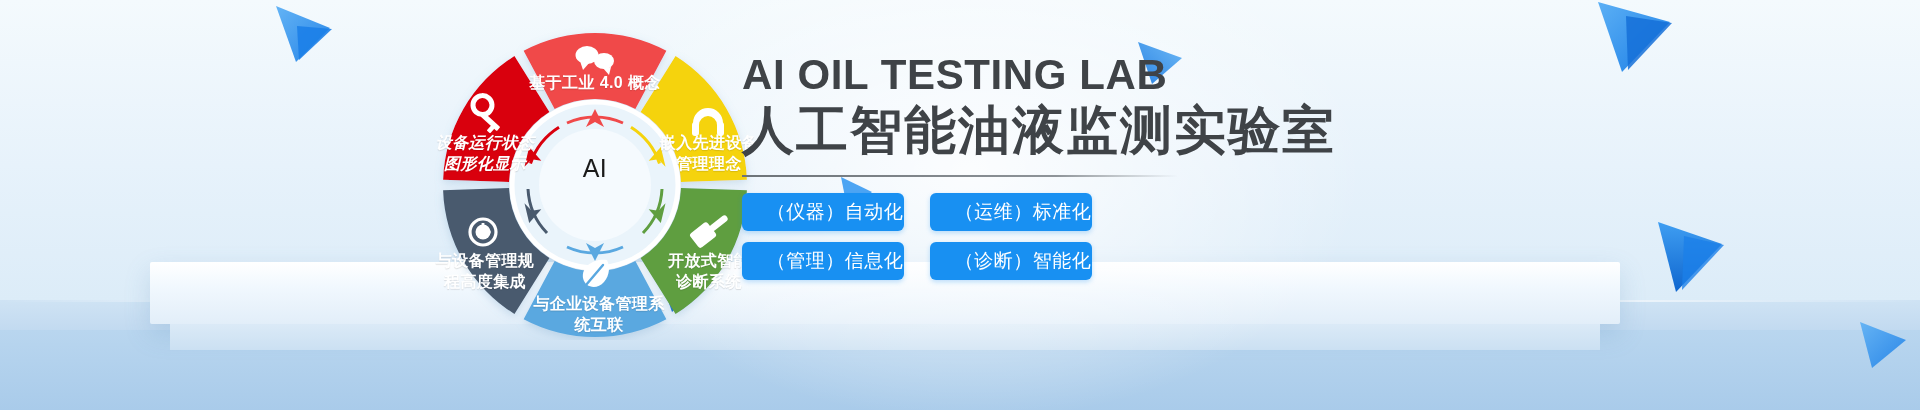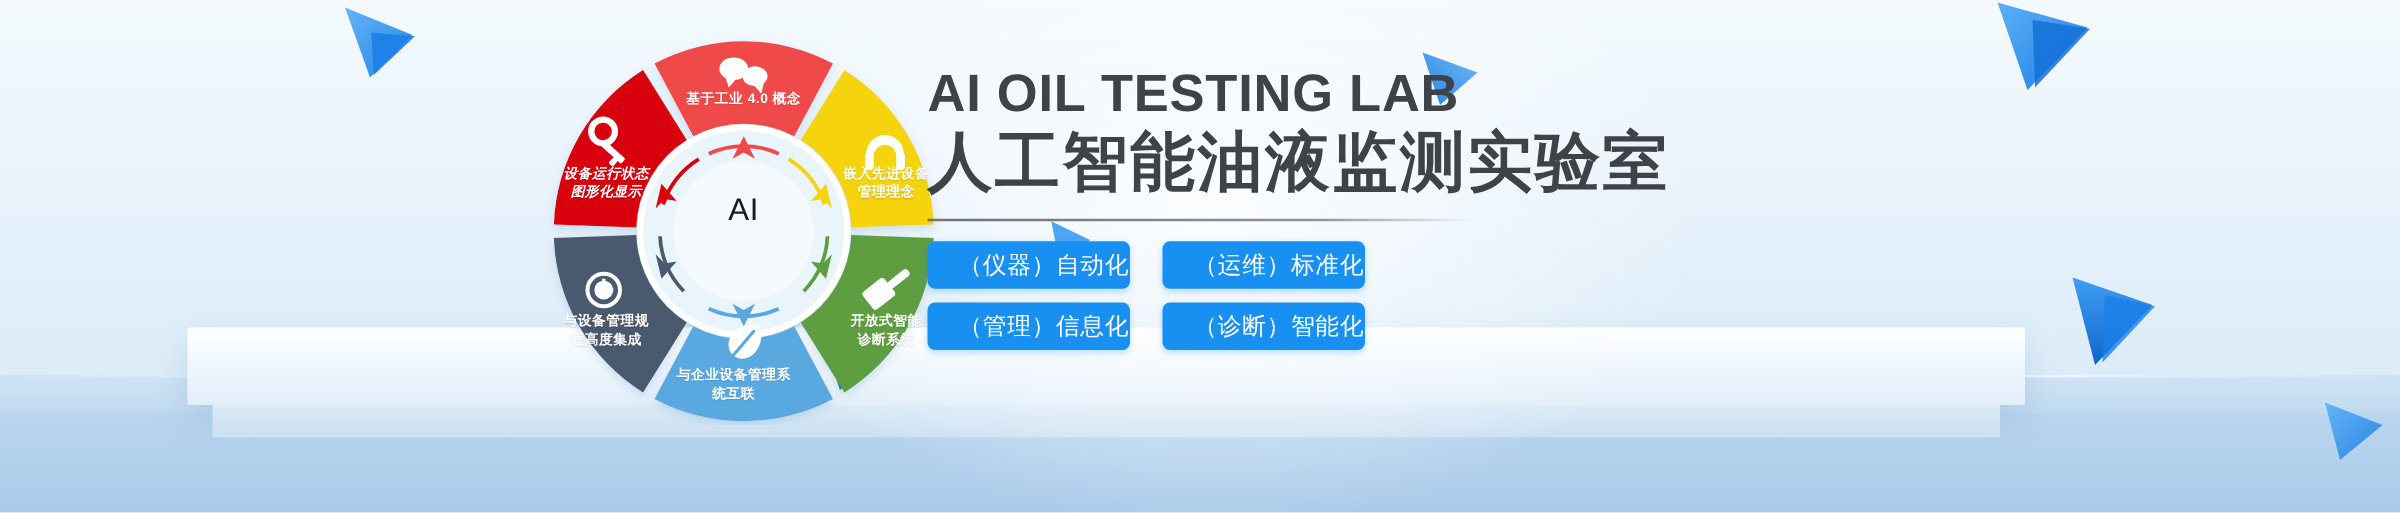--- a/index.html
+++ b/index.html
@@ -41,21 +41,21 @@
     pointer-events:none;
   }
   
   #wheel{
     position:absolute;left:385px;top:10px;width:420px;height:330px;
   }
   #wheel svg{display:block;}
   .seg-label{
     position:absolute;color:#fff;font-weight:bold;
     font-family:"Liberation Sans","DejaVu Sans",sans-serif;
-    text-align:center;line-height:1.32;font-size:11px;
+    text-align:center;line-height:1.32;font-size:16px;
     letter-spacing:.4px;white-space:pre-line;
     text-shadow:0 1px 1px rgba(0,0,0,.12);
   }
   .hub-text{
     position:absolute;left:0;right:0;text-align:center;
     font-weight:normal;color:#1a1a1a;font-size:25px;line-height:1.28;
     letter-spacing:.5px;
   }
   
   #textblock{position:absolute;left:742px;top:52px;width:760px;}
@@ -201,21 +201,21 @@
     </svg>
 
     <div class="seg-label" style="left:110px;top:62px;width:200px;">基于工业 4.0 概念</div>
 
     <div class="seg-label" style="left:259px;top:122px;width:130px;">嵌入先进设备
 管理理念</div>
 
     <div class="seg-label" style="left:262px;top:240px;width:124px;">开放式智能
 诊断系统</div>
 
-    <div class="seg-label" style="left:112px;top:283px;width:180px;">与企业设备管理系
+    <div class="seg-label" style="left:124px;top:283px;width:180px;">与企业设备管理系
 统互联</div>
 
     <div class="seg-label" style="left:32px;top:240px;width:136px;">与设备管理规
 程高度集成</div>
 
     <div class="seg-label" style="left:30px;top:122px;width:140px;font-style:italic;">设备运行状态
 图形化显示</div>
 
     <div class="hub-text" style="top:142px;">AI</div>
   </div>

